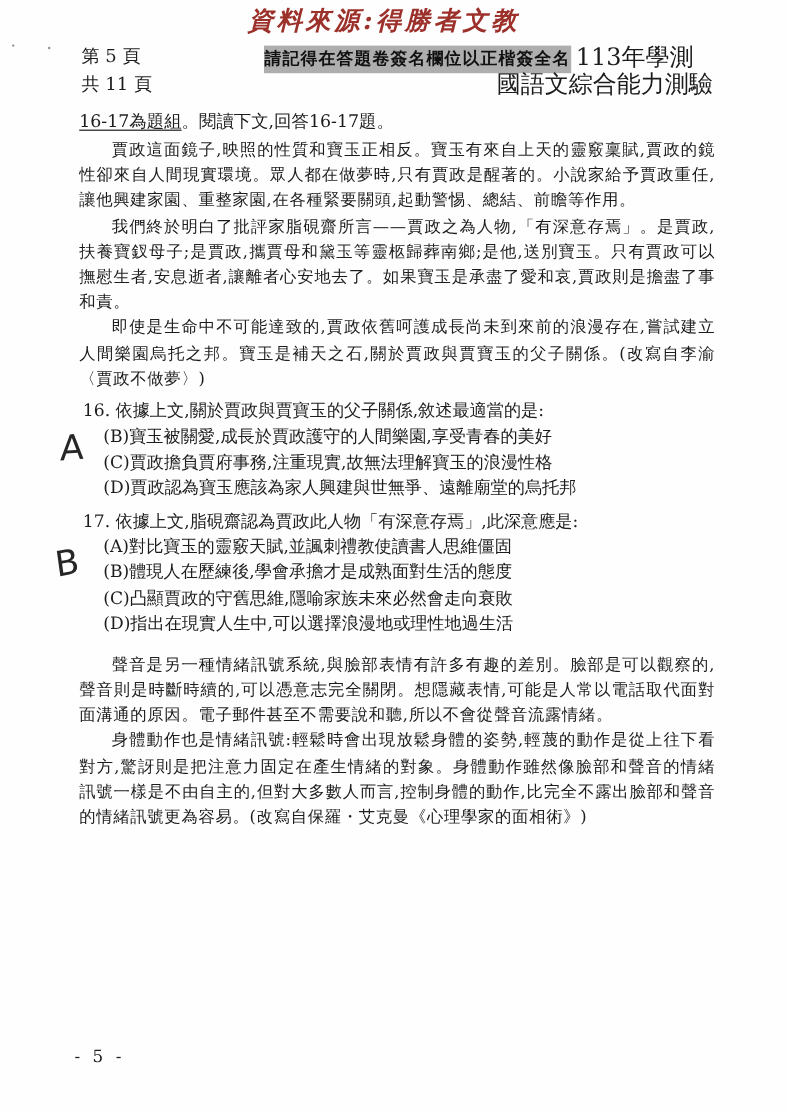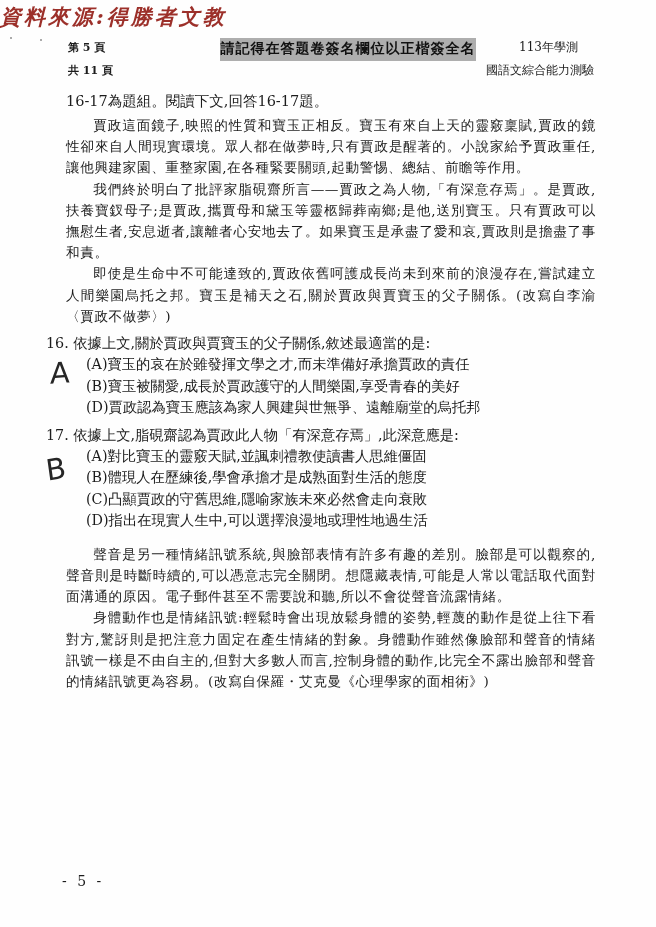--- a/index.html
+++ b/index.html
@@ -8,66 +8,67 @@
     width:656px; height:927px;
     margin:0 auto;
     background:#fefefe;
     font-family:"DejaVu Serif","Liberation Serif",serif;
     color:#1c1c1c;
     overflow:hidden;
   }
   
   .source-note {
     position:absolute; top:3px; left:0; right:16px;
+    text-align:center;
     font-size:21px; letter-spacing:3px;
     font-style:italic; font-weight:bold;
     color:#9c302a;
   }
   .page-left {
     position:absolute; top:36px; left:68px;
-    font-size:11px; line-height:23px;font-weight:bold;
+    font-size:15px; line-height:23px;
   }
   .reminder {
     position:absolute; top:38px; left:220px; width:256px;
     background:#aeaeae;
     color:#111;
     font-weight:bold; font-size:14px; letter-spacing:1px;
     text-align:center; padding:2px 0 3px;
   }
   .exam-right {
     position:absolute; top:36px; right:62px;
-    font-size:12px; line-height:23px; text-align:right;
+    font-size:20px; line-height:23px; text-align:right;
   }
   .exam-right .line1 { padding-right:16px; }
   .speck { position:absolute; background:#8f8f8f; border-radius:50%; }
   .speck.s1 { left:10px; top:37px; width:2px; height:2px; }
   .speck.s2 { left:40px; top:39px; width:2px; height:2px; }
 
   
   .content {
     position:absolute; top:92px; left:66px; right:60px;
   }
   .group-heading {
     font-size:14.5px; margin:0 0 4px;
   }
-  .group-heading .u { text-underline-offset:2px; }
+  .group-heading .u { text-decoration:underline; text-underline-offset:2px; }
   .passage p {
     margin:0;
     font-size:13.6px; line-height:21.2px;
     letter-spacing:0.6px;
     text-align:justify;
     text-indent:2em;
   }
   .question {
     position:relative;
     margin-left:-20px;
     margin-top:6px;
     font-size:14.3px; line-height:21.4px;
   }
-  .q-stem { padding-left:24px; text-indent:-24px; }
+  .q-stem { padding-left:24px; text-indent:-24px;margin-left:23px; }
   .q-options { margin-left:40px; }
   .q-option { white-space:nowrap; }
   .hand-mark {
     position:absolute;
     font-family:"DejaVu Sans","Liberation Sans",sans-serif;
     font-size:29px; font-weight:500; color:#262626;
     line-height:1;
   }
   .hand-mark.mark-a { left:4px; top:26px; transform:rotate(-4deg) skewX(-4deg); }
   .hand-mark.mark-b { left:0px; top:30px; transform:rotate(-10deg) skewX(-2deg); }
@@ -112,22 +113,22 @@
       <p>即使是生命中不可能達致的,賈政依舊呵護成長尚未到來前的浪漫存在,嘗試建立人間樂園烏托之邦。寶玉是補天之石,關於賈政與賈寶玉的父子關係。(改寫自李渝〈賈政不做夢〉)</p>
     </div>
 
     <div class="question">
       <div class="hand-mark mark-a">A</div>
       <div class="q-stem">
         <span>16.</span>
         <span>依據上文,關於賈政與賈寶玉的父子關係,敘述最適當的是:</span>
       </div>
       <div class="q-options">
-        <div class="q-option">(A)寶玉的哀在於雖發揮文學之才,而未準備好承擔賈政的責任</div>
         <div class="q-option">(B)寶玉被關愛,成長於賈政護守的人間樂園,享受青春的美好</div>
+        <div class="q-option">(C)賈政擔負賈府事務,注重現實,故無法理解寶玉的浪漫性格</div>
         <div class="q-option">(D)賈政認為寶玉應該為家人興建與世無爭、遠離廟堂的烏托邦</div>
       </div>
     </div>
 
     <div class="question">
       <div class="hand-mark mark-b">B</div>
       <div class="q-stem">
         <span>17.</span>
         <span>依據上文,脂硯齋認為賈政此人物「有深意存焉」,此深意應是:</span>
       </div>

